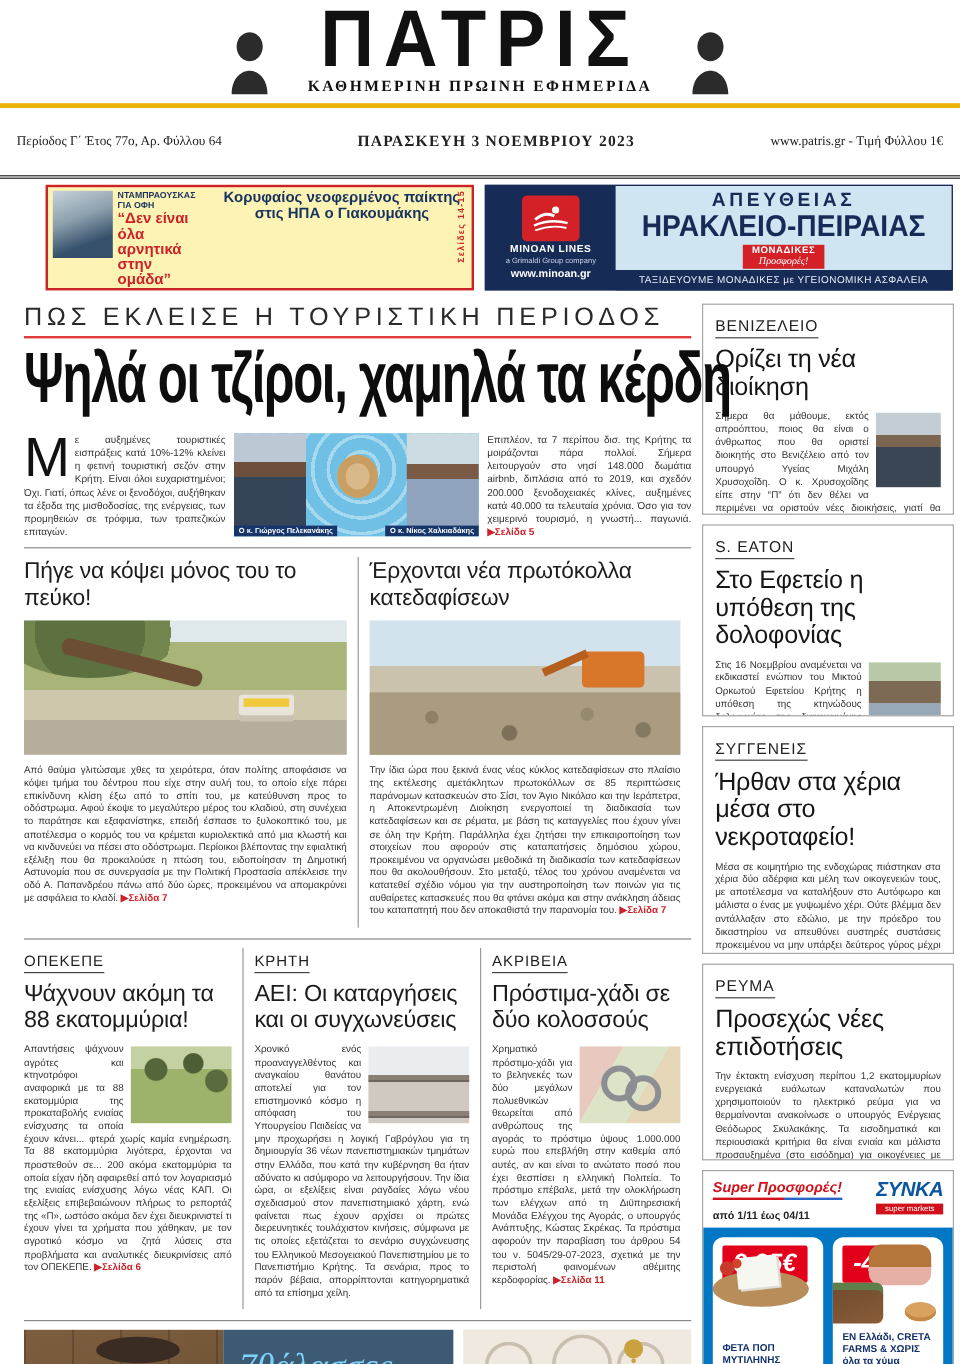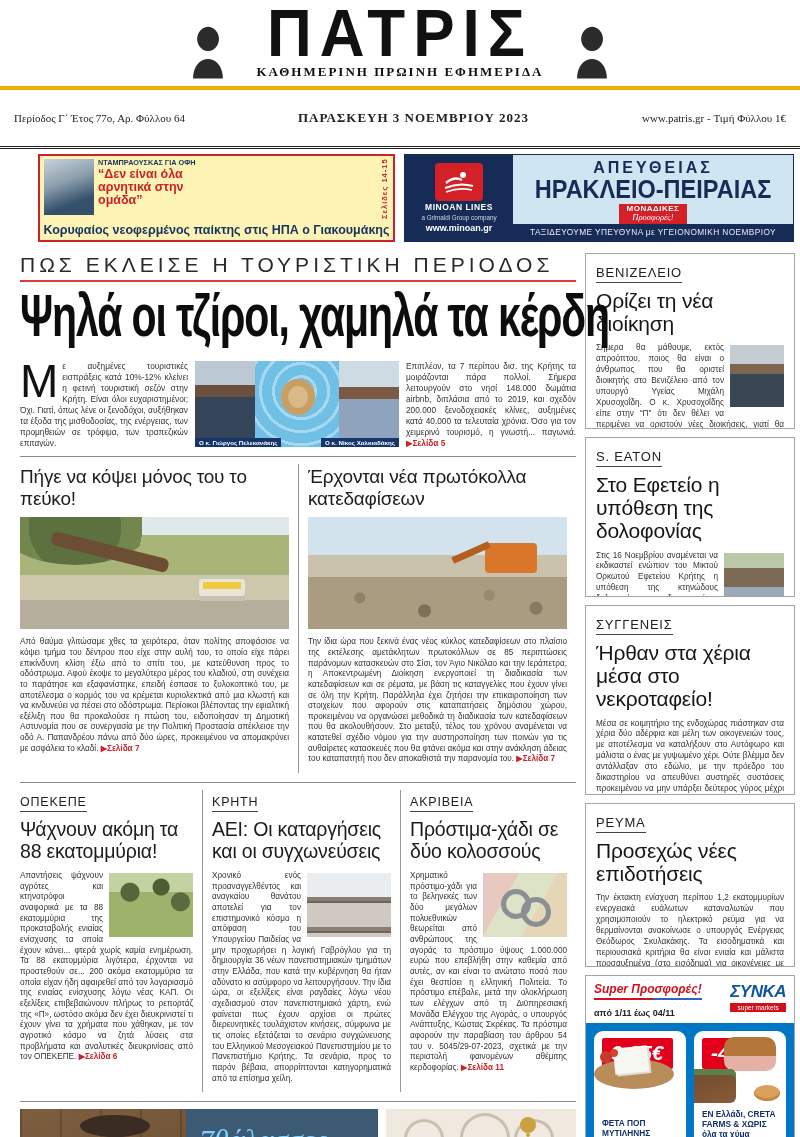--- a/index.html
+++ b/index.html
@@ -10,21 +10,21 @@
   .masthead{text-align:center;padding-top:4px;}
   .mast-inner{display:flex;justify-content:center;align-items:flex-end;gap:26px;}
   .portrait{width:46px;height:58px;display:block;}
   .mast-title{font-size:62px;font-weight:bold;letter-spacing:8px;line-height:0.92;color:#111;transform:scaleY(1.08);}
   .mast-sub{font-family:"Liberation Serif",serif;font-weight:bold;font-size:13px;letter-spacing:2px;margin-top:3px;color:#111;}
   .dateline{border-top:4px solid #eab308;border-bottom:3px double #222;margin-top:6px;display:flex;justify-content:space-between;align-items:center;padding:20px 14px;font-family:"Liberation Serif",serif;font-size:11px;color:#222;}
   .dateline .center{font-weight:bold;font-size:13px;letter-spacing:1px;}
 
   
   .banner-row{display:flex;gap:9px;padding:5px 6px 4px 38px;height:97px;box-sizing:border-box;}
-  .sports{width:357px;border:2px solid #cc2229;background:#fdf3b5;position:relative;display:flex;flex-direction:column;box-sizing:border-box;}
+  .sports{width:357px;border:2px solid #cc2229;background:#fdf3b5;position:relative;display:flex;box-sizing:border-box;}
   .sports-body{display:flex;flex:1;padding:3px 14px 0 4px;gap:4px;min-height:0;}
   .sports-item{display:flex;gap:4px;width:50%;min-width:0;}
   .sports-photo{width:50px;height:56px;flex:none;}
   .sp1{background:linear-gradient(160deg,#c7d2da 0%,#8da0ae 40%,#35506b 75%);}
   .sp2{background:linear-gradient(160deg,#7fb3d9 0%,#3f6f9e 45%,#23415f 80%);}
   .sports-kicker{font-size:7.3px;font-weight:bold;color:#16335f;line-height:1.1;}
   .sports-quote{font-size:12.5px;font-weight:bold;color:#cc2229;line-height:1.02;margin-top:1px;}
   .sports-pages{position:absolute;right:0;top:2px;bottom:20px;width:13px;color:#cc2229;font-size:7.5px;font-weight:bold;writing-mode:vertical-rl;transform:rotate(180deg);text-align:center;letter-spacing:1px;}
   .sports-footer{font-size:12.5px;font-weight:bold;color:#16335f;text-align:center;padding:1px 0 3px;}
 
@@ -216,21 +216,21 @@
       </div>
       <div class="minoan-right">
         <div class="minoan-main">
           <div class="minoan-line1">ΑΠΕΥΘΕΙΑΣ</div>
           <div class="minoan-line2">ΗΡΑΚΛΕΙΟ-ΠΕΙΡΑΙΑΣ</div>
           <div class="minoan-badge">
             <span class="b1">ΜΟΝΑΔΙΚΕΣ</span>
             <span class="b2">Προσφορές!</span>
           </div>
         </div>
-        <div class="minoan-footer">ΤΑΞΙΔΕΥΟΥΜΕ ΥΠΕΥΘΥΝΑ με ΥΓΕΙΟΝΟΜΙΚΗ ΝΟΕΜΒΡΙΟΥ</div>
+        <div class="minoan-footer">ΤΑΞΙΔΕΥΟΥΜΕ ΜΟΝΑΔΙΚΕΣ με ΥΓΕΙΟΝΟΜΙΚΗ ΑΣΦΑΛΕΙΑ</div>
       </div>
     </div>
   </div>
 
   <div class="content">
     <div class="main-col">
 
       <section>
         <div class="kicker-big">ΠΩΣ ΕΚΛΕΙΣΕ Η ΤΟΥΡΙΣΤΙΚΗ ΠΕΡΙΟΔΟΣ</div>
         <h1 class="headline-big"><span>Ψηλά οι τζίροι, χαμηλά τα κέρδη</span></h1>

